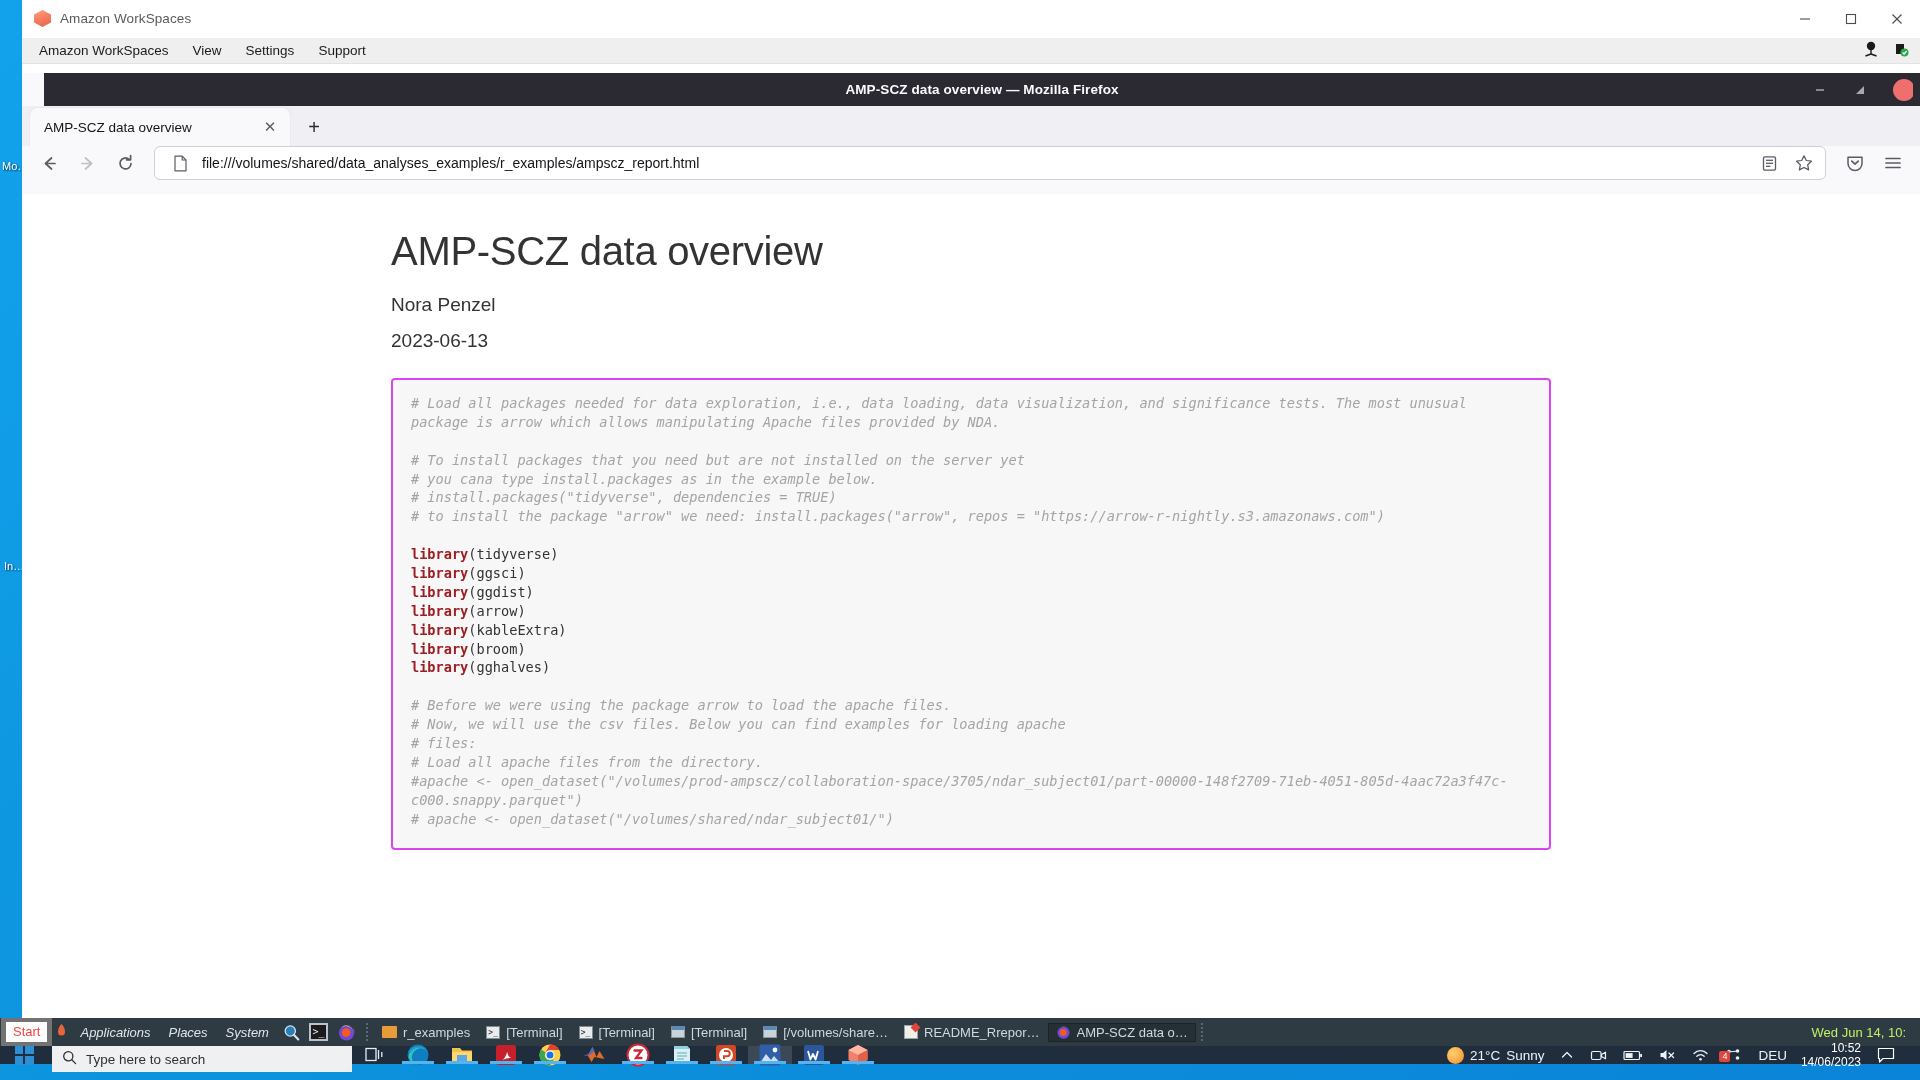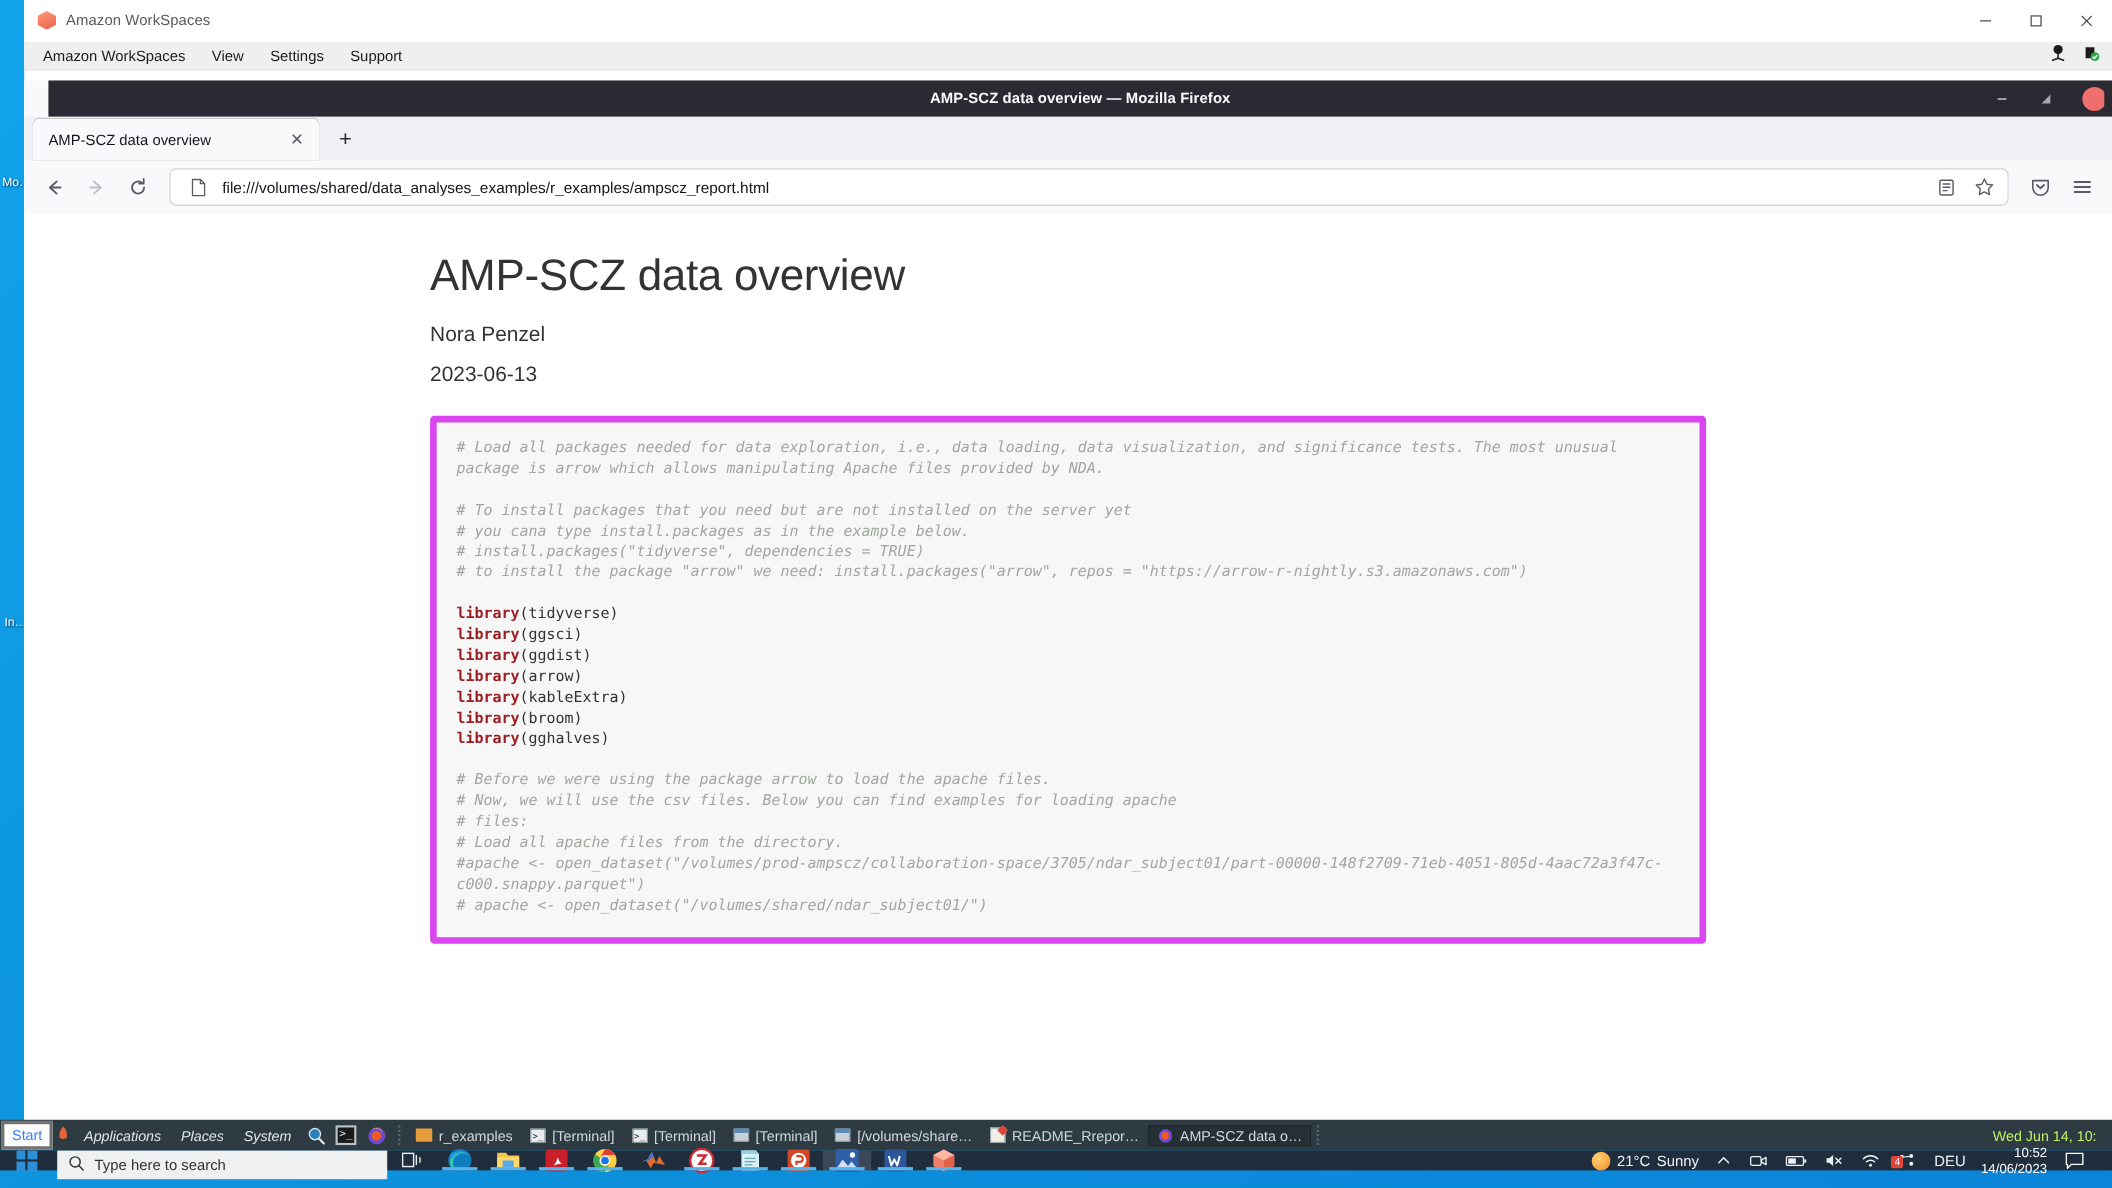--- a/index.html
+++ b/index.html
@@ -110,21 +110,21 @@
   #ff-tab-close { width: 20px; height: 20px; display:flex; align-items:center; justify-content:center; color:#5b5b66; font-size:15px; border-radius:4px; flex:none;}
   #ff-newtab {
     width: 32px; height: 32px; margin-left: 8px; margin-bottom: 3px;
     display: flex; align-items: center; justify-content: center;
     color: #2b2a33; font-size: 20px; font-weight: 300;
     border-radius: 5px;
   }
 
   #ff-navbar {
     height: 48px; background: #f9f9fb;
-    display: flex; align-items: center; gap: 4px;
+    display: flex; align-items: flex-start; gap: 4px;
     padding: 0 10px;
   }
   .navbtn {
     width: 34px; height: 34px; border-radius: 5px;
     display: flex; align-items: center; justify-content: center;
     color: #5b5b66; flex: none;
   }
   .navbtn.disabled { color: #bfbfc6; }
   #ff-urlbar {
     flex: 1; height: 34px; margin: 0 8px;
@@ -155,21 +155,21 @@
   }
   #doc-author { font-size: 19px; color: #333; margin-bottom: 14px; }
   #doc-date { font-size: 19px; color: #333; margin-bottom: 24px; }
   #doc-intro {
     font-size: 16.5px; color: #333; line-height: 1.65;
     max-width: 1130px;
   }
   #code-block {
     margin-top: 26px;
     background: #f7f7f7;
-    border: 6px solid #d946ef;
+    border: 2px solid #d946ef;
     border-radius: 4px;
     padding: 14px 18px 20px 18px;
     font-family: "DejaVu Sans Mono", "Liberation Mono", monospace;
     font-size: 13.6px;
     line-height: 1.39;
     white-space: pre-wrap;
     word-break: break-word;
     color: #333;
   }
   .c-comment { color: #a2a6a1; font-style: italic; }
@@ -179,24 +179,24 @@
   
   #linux-taskbar {
     position: absolute; left: 0; top: 1018px;
     width: 1920px; height: 28px;
     background: #2f3b42;
     display: flex; align-items: center;
     font-size: 13px; color: #d3dae3;
     overflow: hidden;
   }
   #start-button {
-    background: #fdfdfd; color: #3b82f6;
+    background: #fdfdfd; color: #ef4444;
     font-size: 13px;
     padding: 2px 7px 3px 7px; margin-left: 1px;
-    border: 3px solid #737373;
+    border: 5px solid #737373;
     position: relative; z-index: 3;
   }
   .lx-menu { padding: 0 9px; white-space: nowrap; color: #dfe5ea; font-style: italic; }
   .lx-sep { width: 3px; height: 18px; border-left: 2px dotted #5a6a74; margin: 0 5px; }
   .lx-taskbtn {
     display: flex; align-items: center; gap: 6px;
     padding: 2px 8px; max-width: 175px;
     white-space: nowrap; overflow: hidden;
     color: #cfd8de;
   }

